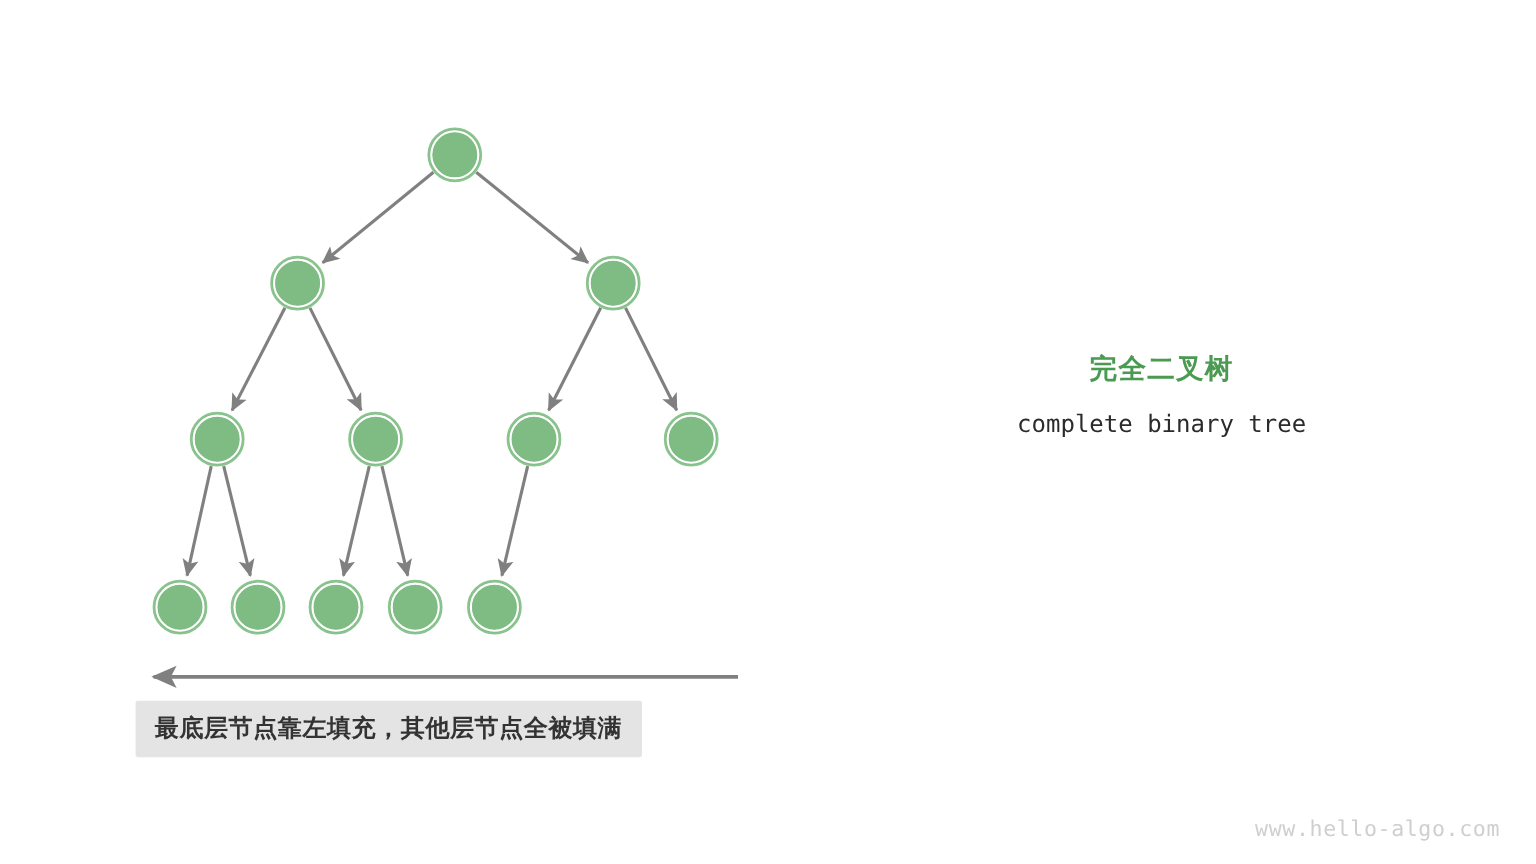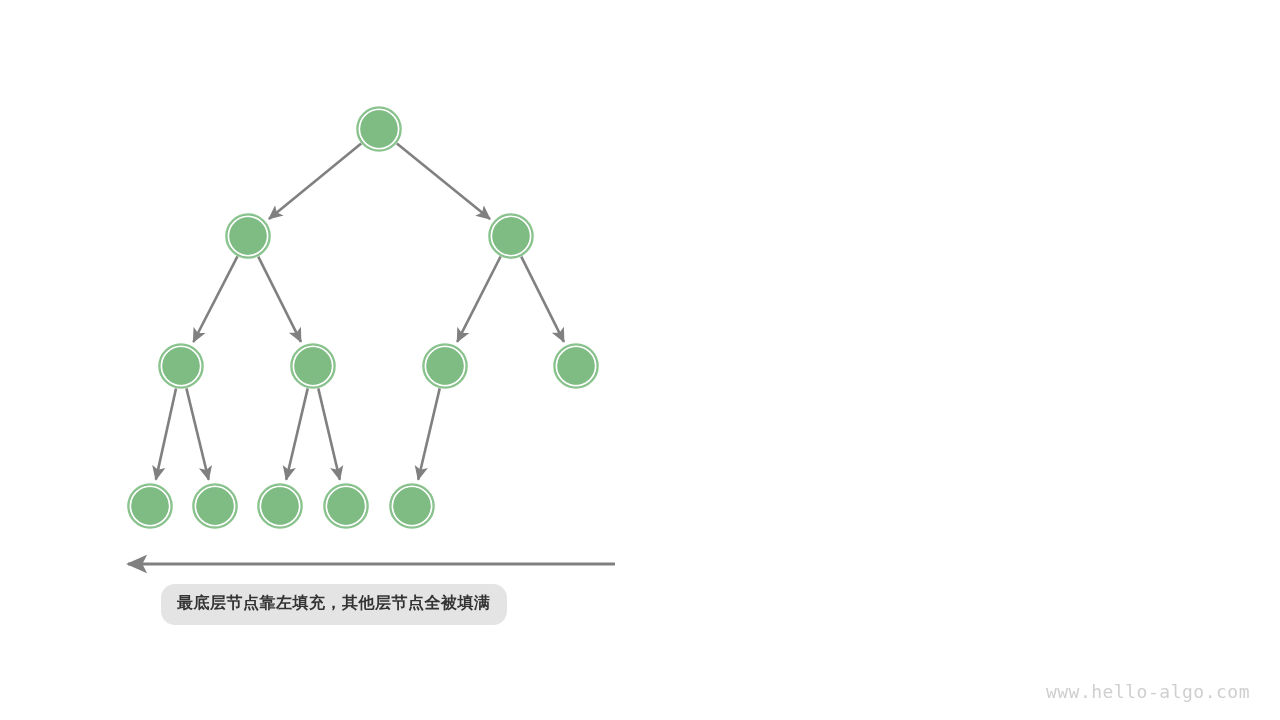--- a/index.html
+++ b/index.html
@@ -44,28 +44,27 @@
     color: #2b2b2b;
     margin-top: 19px;
     line-height: 24px;
   }
   .caption {
     position: absolute;
     left: 113px;
     top: 584px;
     padding: 9px 16px 11px 16px;
     background: #e4e4e4;
-    border-radius: 14px;
+    border-radius: 2px;
     font-family: "Liberation Sans", sans-serif;
-    font-size: 16px;
+    font-size: 20px;
     font-weight: bold;
     color: #333333;
     letter-spacing: 0.5px;
     white-space: nowrap;
-    margin-left: 48px;
   }
   .watermark {
     position: absolute;
     right: 30px;
     bottom: 18px;
     font-family: "DejaVu Sans Mono", "Liberation Mono", monospace;
     font-size: 18px;
     color: #cfcfcf;
     letter-spacing: 0.5px;
   }
@@ -158,18 +157,22 @@
           <circle cx="412" cy="506" r="22" fill="#7fbc84" stroke="#8bc48f" stroke-width="1.6"></circle>
           <circle cx="412" cy="506" r="19.6" fill="none" stroke="#ffffff" stroke-width="1.8"></circle>
           <circle cx="412" cy="506" r="18.4" fill="#7fbc84"></circle>
         </g>
       </g>
     <g id="direction-layer">
         <line x1="615" y1="564" x2="128" y2="564" stroke="#808080" stroke-width="3.2" marker-end="url(#arrowhead-flat)"></line>
       </g>
   </svg>
 
+  <div class="legend">
+    <div class="legend-title">完全二叉树</div>
+    <div class="legend-sub">complete binary tree</div>
+  </div>
 
   <div class="caption">最底层节点靠左填充，其他层节点全被填满</div>
 
   <div class="watermark">www.hello-algo.com</div>
 
 </div>
 
 </body></html>

